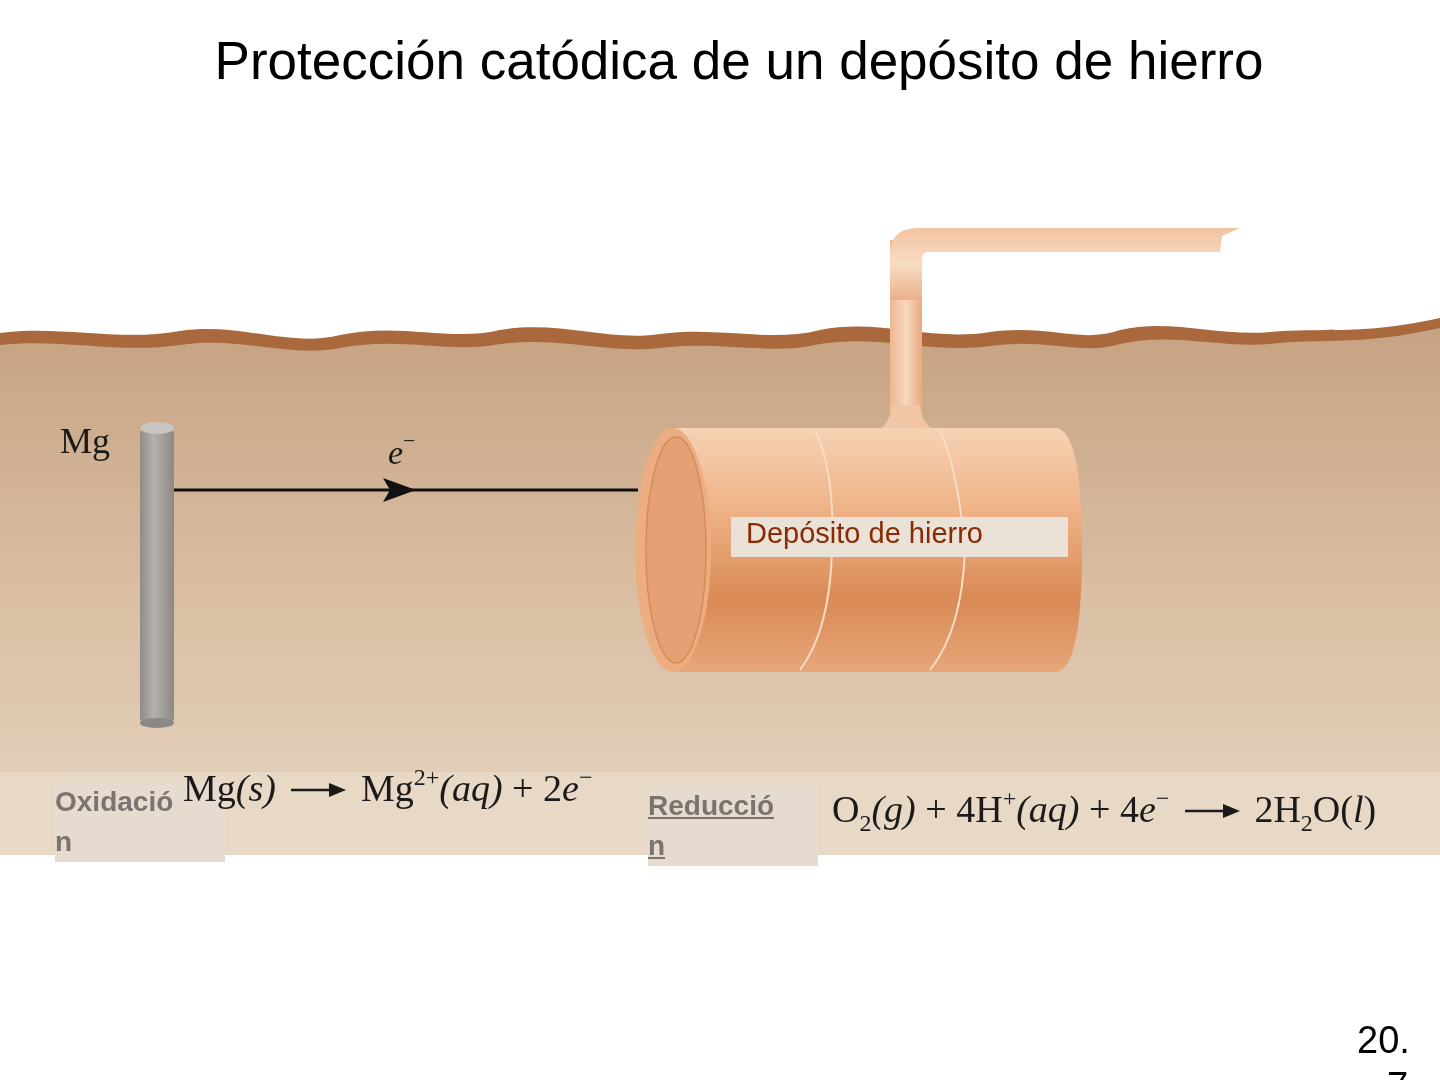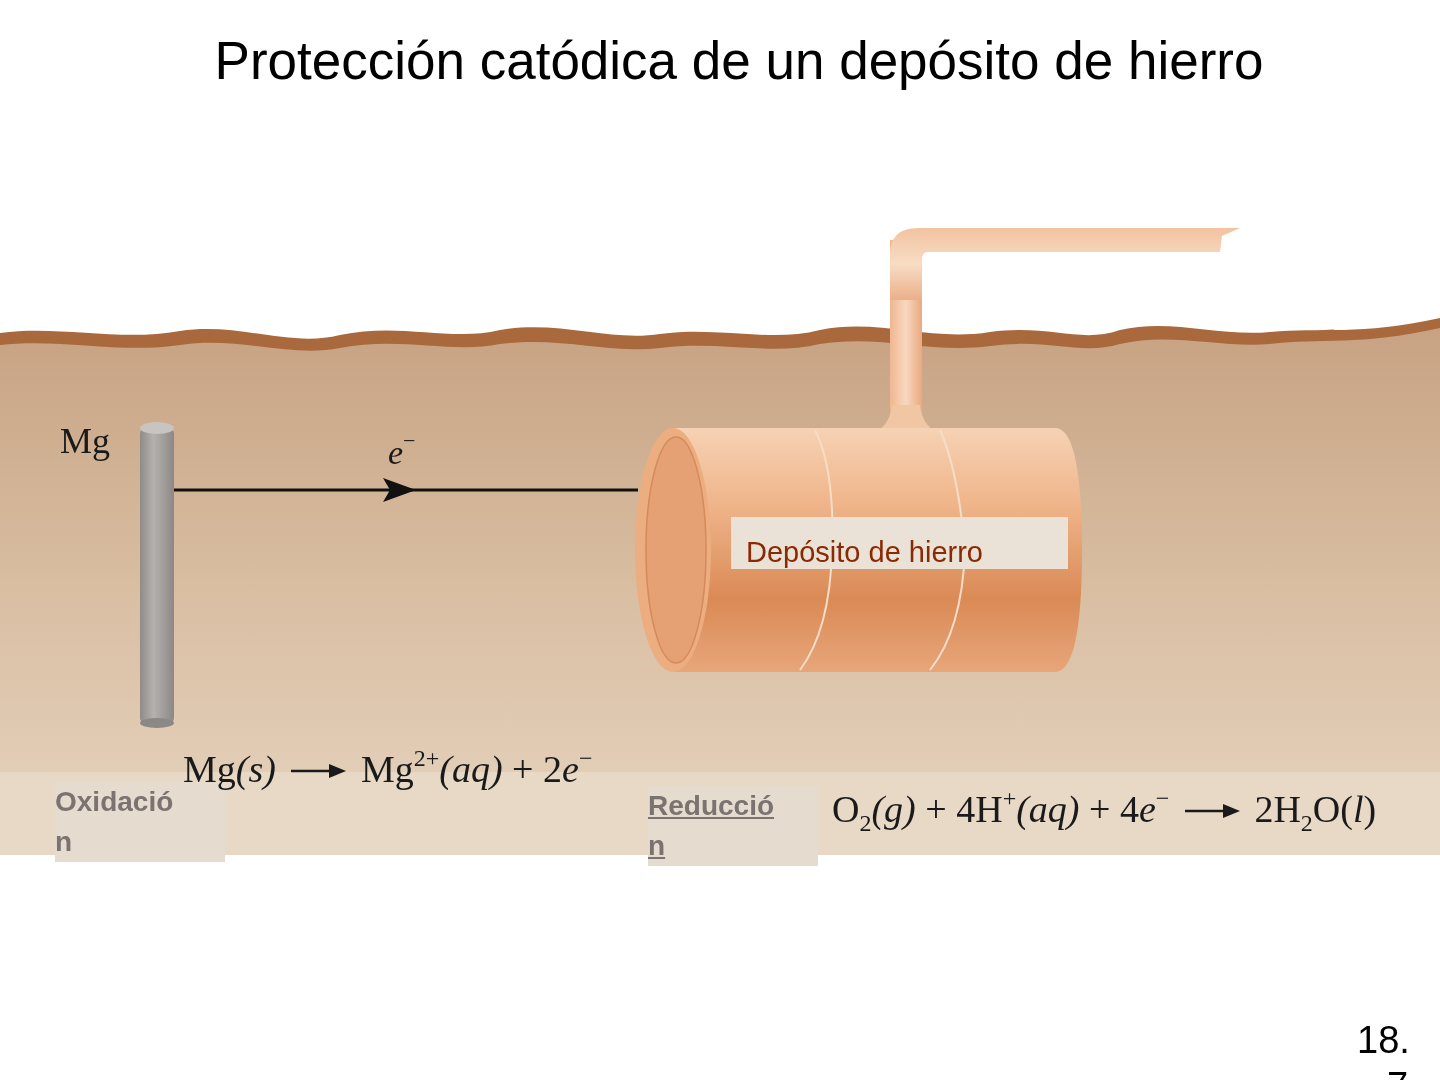--- a/index.html
+++ b/index.html
@@ -16,23 +16,23 @@
     .scene { position: absolute; left: 0; top: 0; width: 1440px; height: 1080px; }
     .scene svg { position: absolute; left: 0; top: 0; }
     .serif-label {
       position: absolute; font-family: "Liberation Serif", serif; color: #1a1a1a;
     }
     .mg-label { left: 60px; top: 420px; font-size: 36px; }
     .e-label { left: 388px; top: 432px; font-size: 34px; font-style: italic; }
     .e-label sup { font-size: 22px; font-style: normal; position: relative; top: -4px; }
 
     .tank-label-box {
-      position: absolute; left: 731px; top: 517px; width: 337px; height: 52px;
+      position: absolute; left: 731px; top: 517px; width: 337px; height: 40px;
       background: #ebe2d7; box-sizing: border-box; padding-left: 15px;
-      display: flex; align-items: flex-end;
+      display: flex; align-items: flex-start;
     }
     .tank-label-text { color: #8a2a05; font-size: 29px; font-family: "Liberation Sans", sans-serif; }
 
     .reaction-band {
       position: absolute; left: 0; top: 772px; width: 1440px; height: 83px;
       background: #e8d8c6;
     }
     .reaction-name {
       position: absolute; font-size: 28px; font-weight: bold; color: #7a7370;
       line-height: 40px; background: #e6dbcf;
@@ -40,21 +40,21 @@
     }
     .ox-name { left: 12px; top: 782px; width: 170px; margin-left: 43px; }
     .red-name { left: 648px; top: 786px; width: 170px; text-decoration: underline; }
     .equation {
       position: absolute; font-family: "Liberation Serif", serif; font-size: 38px; color: #1a1a1a;
       white-space: nowrap;
     }
     .equation sup { font-size: 24px; position: relative; top: -2px; }
     .equation sub { font-size: 24px; }
     .equation i { font-style: italic; }
-    .eq-ox { left: 183px; top: 747px; }
+    .eq-ox { left: 183px; top: 766px; }
     .eq-red { left: 832px; top: 787px; }
     .arrow { display: inline-block; width: 58px; height: 20px; vertical-align: middle; margin: 0 4px; position: relative; top: -2px; }
 
     .slide-number {
       position: absolute; left: 1357px; top: 1017px; font-size: 38px; color: #000;
       line-height: 46px; width: 70px;
       font-family: "Liberation Sans", sans-serif;
     }
   </style>
 </head>
@@ -155,15 +155,15 @@
   <span>+</span>
   <span>4</span><i>e</i><sup>−</sup>
   <svg class="arrow" viewBox="0 0 58 20">
       <line x1="2" y1="10" x2="44" y2="10" stroke="#1a1a1a" stroke-width="2.5"></line>
       <path d="M40,3 L57,10 L40,17 Z" fill="#1a1a1a"></path>
     </svg>
   <span>2H</span><sub>2</sub><span>O(</span><i>l</i><span>)</span>
 </div>
 
 <div class="slide-number">
-  <div>18.</div>
+  <div>20.</div>
   <div style="padding-left:30px">7</div>
 </div>
 
 </body></html>

